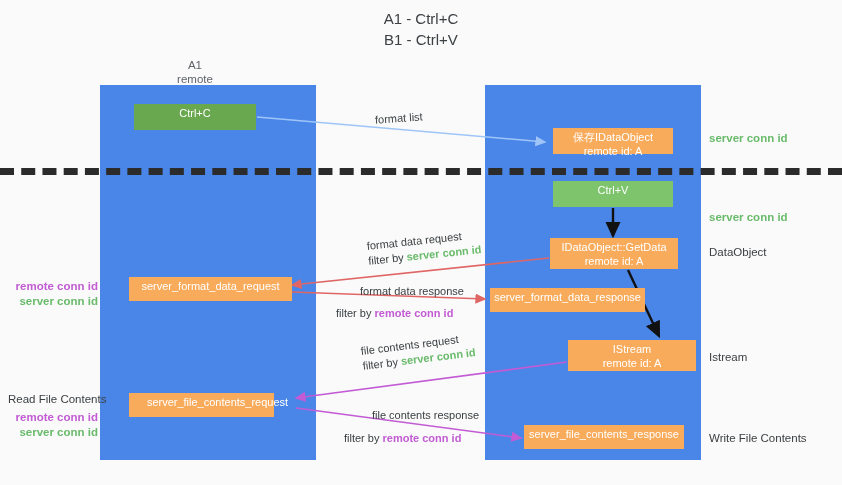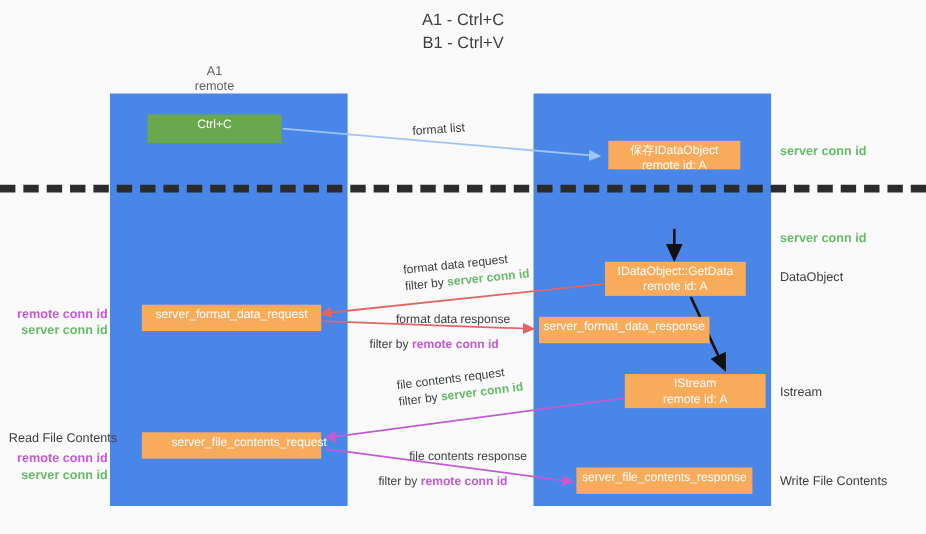--- a/index.html
+++ b/index.html
@@ -116,29 +116,32 @@
   <div class="abs" id="divider"></div>
 
   <div class="abs box green" style="left:134px;top:104px;width:122px;height:26px;">
     <span>Ctrl+C</span>
   </div>
 
   <div class="abs box orange" style="left:129px;top:277px;width:163px;height:24px;">
     <span>server_format_data_request</span>
   </div>
 
-  <div class="abs box orange" style="left:129px;top:393px;width:163px;height:24px;padding-left:36px;">
+  <div class="abs box orange" style="left:129px;top:393px;width:145px;height:24px;padding-left:36px;">
     <span>server_file_contents_request</span>
   </div>
 
   <div class="abs box orange" style="left:553px;top:128px;width:120px;height:26px;">
     <span>保存IDataObject</span>
     <span>remote id: A</span>
   </div>
 
+  <div class="abs box green2" style="left:553px;top:181px;width:120px;height:26px;">
+    <span>Ctrl+V</span>
+  </div>
 
   <div class="abs box orange" style="left:550px;top:238px;width:128px;height:31px;">
     <span>IDataObject::GetData</span>
     <span>remote id: A</span>
   </div>
 
   <div class="abs box orange" style="left:490px;top:288px;width:155px;height:24px;">
     <span>server_format_data_response</span>
   </div>
 

